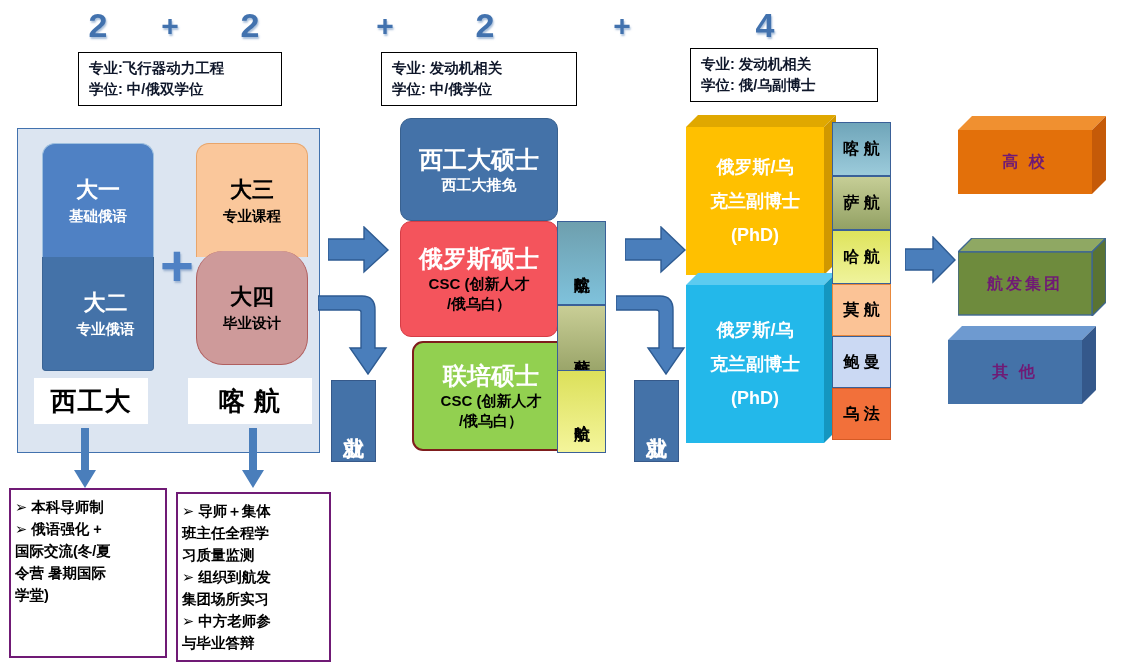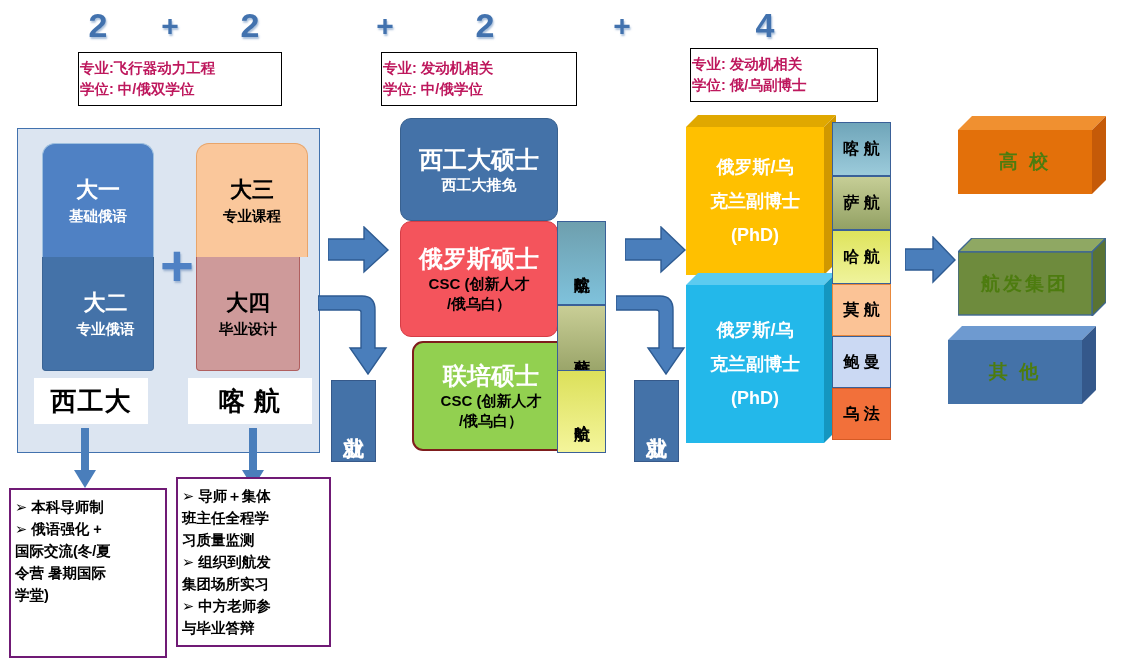--- a/index.html
+++ b/index.html
@@ -21,23 +21,23 @@
   }
   .plus{
     font-size:30px;font-weight:bold;color:#4272AE;
     text-align:center;line-height:40px;
     text-shadow:1px 2px 2px rgba(140,170,205,.75);
   }
 
   
   .spec{
     border:1.5px solid #000;background:#fff;
-    color:#be185d;font-weight:bold;font-size:14.5px;
+    color:#0f172a;font-weight:bold;font-size:14.5px;
     line-height:21px;text-align:left;
-    padding:4px 7px 4px 1px;
+    padding:4px 7px 4px 10px;
     display:flex;flex-direction:column;justify-content:center;
   }
 
   
   .panel{
     background:#DCE5F1;border:1.6px solid #4272AE;
   }
 
   .yr{
     display:flex;flex-direction:column;align-items:center;justify-content:center;
@@ -112,21 +112,21 @@
     font-size:14.5px;font-weight:bold;line-height:22px;
     padding:6px 5px 6px 4px;text-align:left;
   }
   .note .li{display:block;}
 
   
   .ecube{position:absolute;}
   .ecube .ef{
     position:absolute;left:0;top:0;
     display:flex;align-items:center;justify-content:center;
-    color:#4d7c0f;font-size:19px;font-weight:bold;letter-spacing:3px;
+    color:#701a75;font-size:16px;font-weight:bold;letter-spacing:3px;
   }
 </style>
 </head>
 <body>
 
 <div id="stage">
 
   <div class="abs count" style="left:78px;top:5px;width:40px;">2</div>
   <div class="abs plus" style="left:155px;top:6px;width:30px;">+</div>
   <div class="abs count" style="left:230px;top:5px;width:40px;">2</div>
@@ -160,21 +160,21 @@
     <div class="big">大二</div>
     <div class="sml">专业俄语</div>
   </div>
 
   <div class="plusglyph" style="left:152px;top:237px;width:50px;text-align:center;">+</div>
 
   <div class="abs yr y3" style="left:196px;top:143px;width:112px;height:114px;">
     <div class="big">大三</div>
     <div class="sml">专业课程</div>
   </div>
-  <div class="abs yr y4" style="left:196px;top:257px;width:104px;height:114px;">
+  <div class="abs yr y4" style="left:196px;top:251px;width:112px;height:114px;border-radius:27px;">
     <div class="big">大四</div>
     <div class="sml">毕业设计</div>
   </div>
 
   <div class="abs schoolbox" style="left:34px;top:378px;width:114px;height:46px;">西工大</div>
   <div class="abs schoolbox" style="left:188px;top:378px;width:124px;height:46px;">喀 航</div>
 
   <svg class="abs" style="left:72px;top:428px;width:26px;height:62px;" viewBox="0 0 26 62">
     <polygon points="9,0 17,0 17,42 24,42 13,60 2,42 9,42" fill="#4A7EBB"></polygon>
   </svg>
@@ -314,21 +314,21 @@
   </div>
 
   <div class="abs note" style="left:9px;top:488px;width:158px;height:170px;">
     <span class="li">➢   本科导师制</span>
     <span class="li">➢   俄语强化 +</span>
     <span class="li">国际交流(冬/夏</span>
     <span class="li">令营 暑期国际</span>
     <span class="li">学堂)</span>
   </div>
 
-  <div class="abs note" style="left:176px;top:477px;width:155px;height:170px;">
+  <div class="abs note" style="left:176px;top:492px;width:155px;height:170px;">
     <span class="li">➢   导师＋集体</span>
     <span class="li">班主任全程学</span>
     <span class="li">习质量监测</span>
     <span class="li">➢   组织到航发</span>
     <span class="li">集团场所实习</span>
     <span class="li">➢   中方老师参</span>
     <span class="li">与毕业答辩</span>
   </div>
 
 </div>

